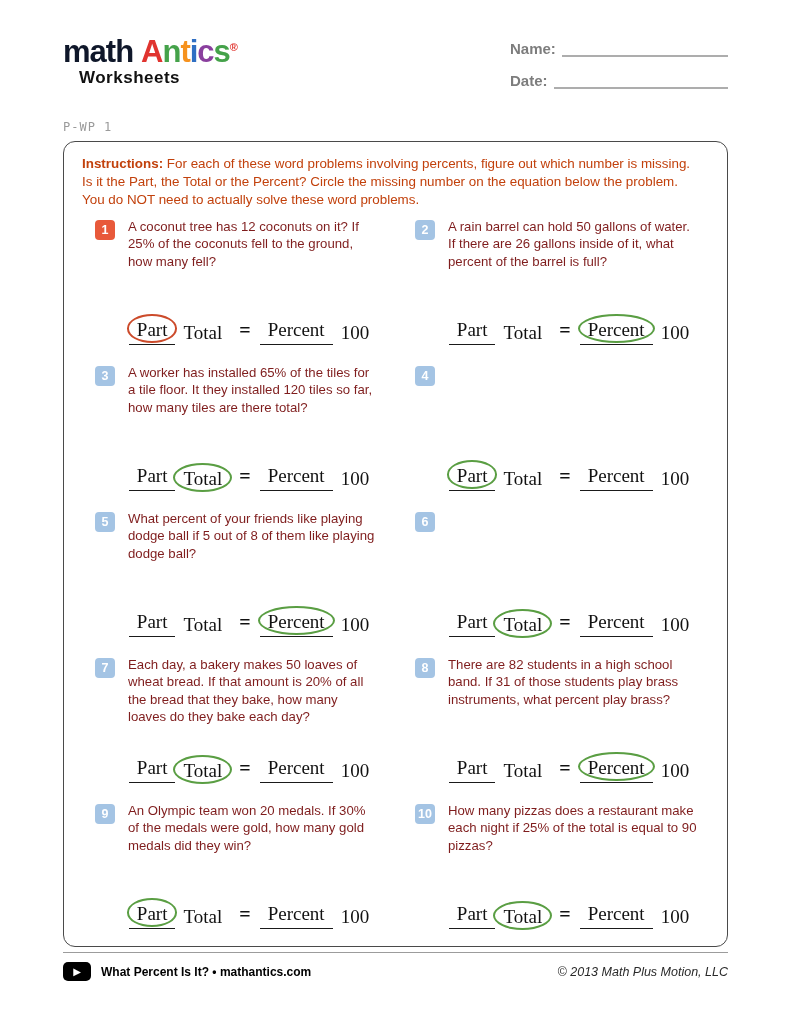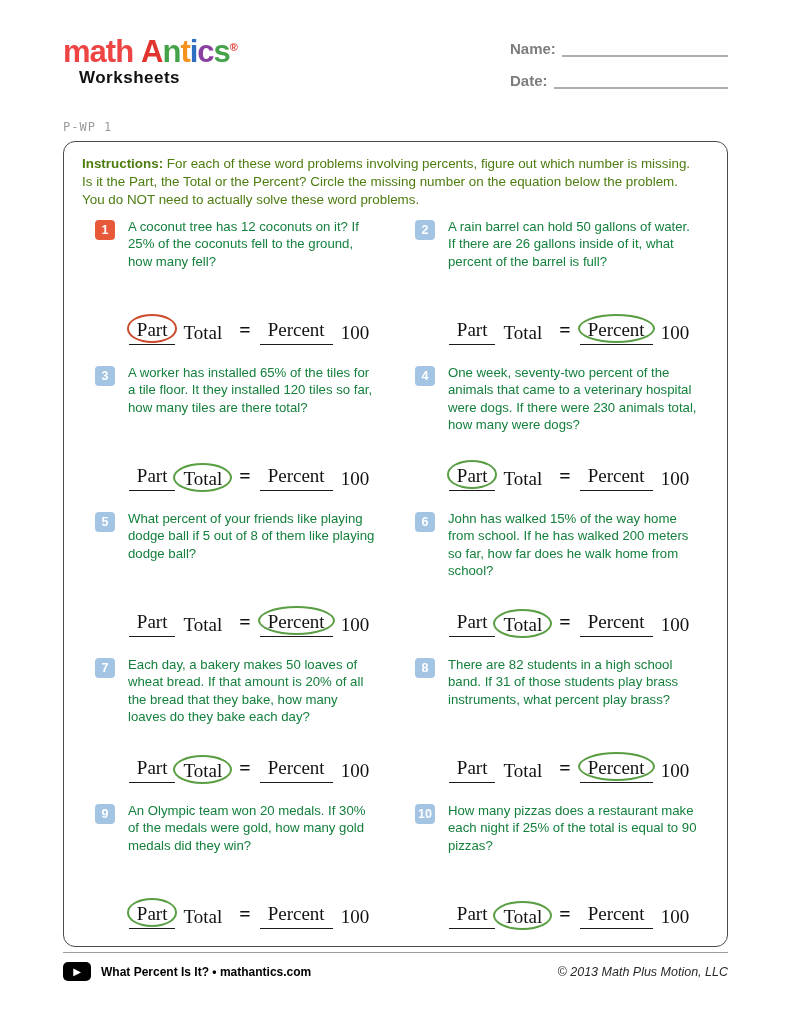--- a/index.html
+++ b/index.html
@@ -4,47 +4,47 @@
 <style>
   * { margin:0; padding:0; box-sizing:border-box; }
   html,body { background:#fff; }
   body { width:791px; height:1024px; font-family:"Liberation Sans", sans-serif; color:#1d1d1d; }
   .page { width:791px; height:1024px; padding:36px 63px 0; overflow:hidden; position:relative; }
 
   
   .header-row { display:flex; justify-content:space-between; }
   .logo { line-height:1; }
   .logo-main { font-size:31px; font-weight:bold; letter-spacing:-1px; }
-  .logo-main .math { color:#ef4444; }
+  .logo-main .math { color:#0f172a; }
   .logo-main .antics { margin-left:8px; }
   .logo-main .antics span { display:inline-block; }
   .logo-reg { font-size:11px; vertical-align:super; }
   .logo-sub { font-size:17px; font-weight:bold; color:#111; margin:2px 0 0 16px; letter-spacing:0.5px; }
   .name-date { width:218px; margin-top:4px; }
   .field { display:flex; align-items:flex-end; margin-bottom:15px; }
   .field .label { font-size:15px; font-weight:bold; color:#7d7d7d; }
   .field .line { flex:1; border-bottom:2px solid #adadad; height:17px; margin-left:6px; }
 
   
   .title-row { display:flex; justify-content:space-between; align-items:flex-end; margin-top:16px; }
   .page-title { font-size:17.5px; font-weight:bold; color:#111; }
   .sheet-code { font-family:"DejaVu Sans Mono", monospace; font-size:12px; color:#9a9a9a; letter-spacing:1px; }
 
   
   .main-box { margin-top:7px; border:1.6px solid #4a4a4a; border-radius:12px; padding:11px 14px 0; height:806px; }
-  .instructions { font-size:13.4px; line-height:1.36; max-width:612px; margin:2px 4px 8px; color:#4d7c0f; }
+  .instructions { font-size:13.4px; line-height:1.36; max-width:612px; margin:2px 4px 8px; color:#c2410c; }
   .instructions b { font-weight:bold; }
 
   
   .problems-grid { display:grid; grid-template-columns:1fr 1fr; column-gap:22px; padding-left:17px; grid-auto-rows:146px; }
   .problem { display:flex; flex-direction:column; }
   .prob-head { display:flex; }
   .badge { width:20px; height:20px; border-radius:4px; flex:none; color:#fff; font-size:12.5px;
            font-weight:bold; display:flex; align-items:center; justify-content:center; margin-top:2px; }
-  .prob-text { font-size:13.2px; line-height:1.33; max-width:250px; margin-left:13px; color:#15803d; }
+  .prob-text { font-size:13.2px; line-height:1.33; max-width:250px; margin-left:13px; color:#7f1d1d; }
 
   .equation-row { margin-left:33px; width:250px; display:flex; justify-content:center; margin-top:auto; padding-bottom:19px; }
   .equation { display:flex; align-items:center; font-family:"Liberation Serif", serif; }
   .frac { display:inline-flex; flex-direction:row; align-items:stretch; text-align:center; font-size:19px; color:#111; }
   .frac .num { border-bottom:1.7px solid #1a1a1a; padding:0 7px 3px; }
   .frac .den { padding:3px 7px 0; }
   .eq-sign { font-size:20px; font-weight:bold; margin:0 9px; transform:translateY(-1px); color:#111; }
   .word { position:relative; display:inline-block; padding:0 1px; }
   .ellipse { position:absolute; left:-9px; right:-9px; top:-5px; bottom:-2px;
              border:2.6px solid #5a9e43; border-radius:50%; pointer-events:none; }
@@ -153,21 +153,20 @@
           <div class="den"><span class="word word-hundred">100</span></div>
         </div>
       </div>
     </div>
   </div>
         <div class="problem">
     <div class="prob-head">
       <div class="badge" style="background: rgb(164, 196, 228);">
               <span class="badge-num">4</span>
             </div>
-      <div class="prob-text">One week, seventy-two percent of the animals that came to a veterinary hospital were dogs.  If there were 230 animals total, how many were dogs?</div>
     </div>
     <div class="equation-row">
       <div class="equation">
         <div class="frac">
           <div class="num"><span class="word word-part">Part<span class="ellipse" style="border-color: rgb(90, 158, 67);"></span></span></div>
           <div class="den"><span class="word word-total">Total</span></div>
         </div>
         <div class="eq-sign">=</div>
         <div class="frac">
           <div class="num"><span class="word word-percent">Percent</span></div>
@@ -195,21 +194,20 @@
           <div class="den"><span class="word word-hundred">100</span></div>
         </div>
       </div>
     </div>
   </div>
         <div class="problem">
     <div class="prob-head">
       <div class="badge" style="background: rgb(164, 196, 228);">
               <span class="badge-num">6</span>
             </div>
-      <div class="prob-text">John has walked 15% of the way home from school.  If he has walked 200 meters so far, how far does he walk home from school?</div>
     </div>
     <div class="equation-row">
       <div class="equation">
         <div class="frac">
           <div class="num"><span class="word word-part">Part</span></div>
           <div class="den"><span class="word word-total">Total<span class="ellipse" style="border-color: rgb(90, 158, 67);"></span></span></div>
         </div>
         <div class="eq-sign">=</div>
         <div class="frac">
           <div class="num"><span class="word word-percent">Percent</span></div>

